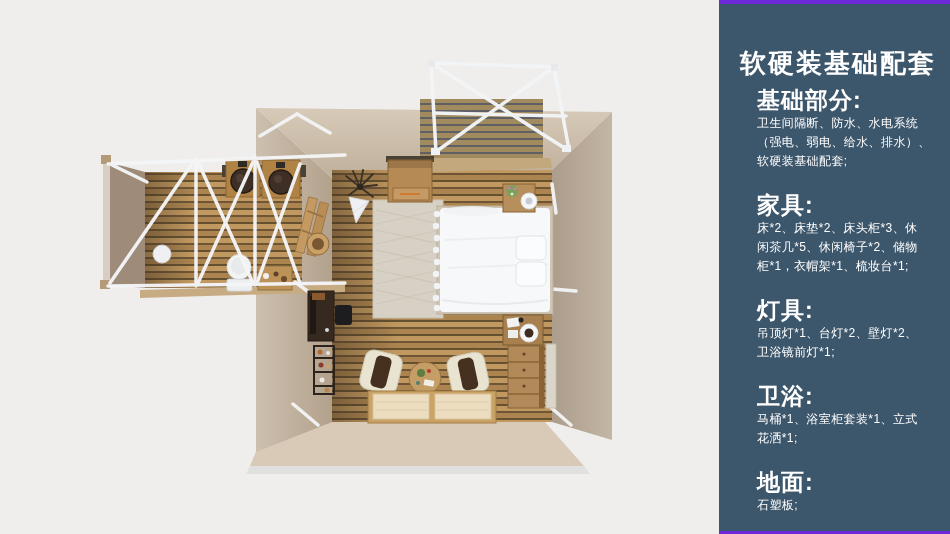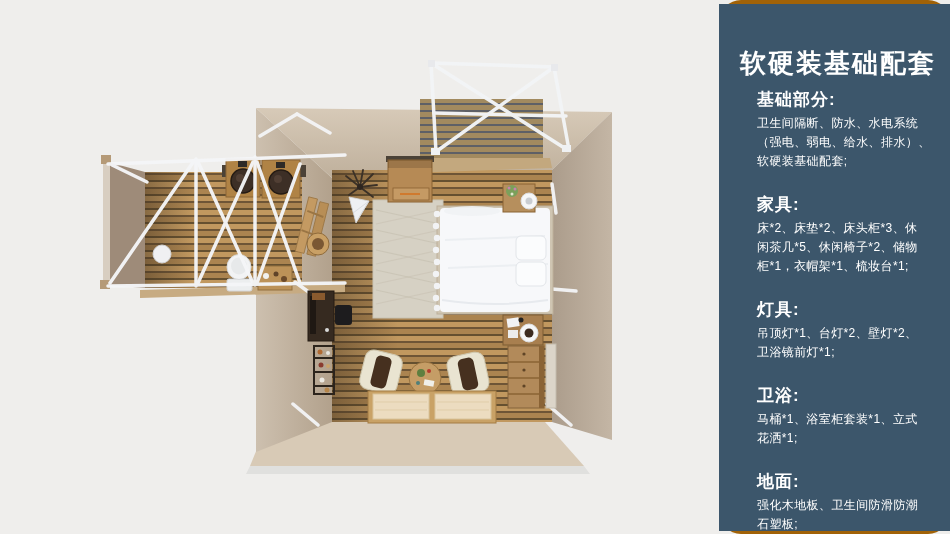--- a/index.html
+++ b/index.html
@@ -2,35 +2,35 @@
 <html><head>
 <meta charset="utf-8">
 <style>
   html,body{margin:0;padding:0;}
   body{
     width:950px;height:534px;position:relative;overflow:hidden;
     background:#efeeec;
     font-family:"Liberation Sans","DejaVu Sans",sans-serif;
   }
   .plan-wrap{position:absolute;left:0;top:0;width:719px;height:534px;}
-  .right-col{position:absolute;left:719px;top:0;width:231px;height:534px;background:#a16207;border-radius:22px;}
+  .right-col{position:absolute;left:719px;top:0;width:231px;height:534px;background:#6d28d9;}
   .sidebar{
     position:absolute;left:0;right:0;top:4px;bottom:3px;
     background:#3c566b;color:#ffffff;
     padding:42px 10px 0 21px;box-sizing:border-box;
   }
   .sb-title{
     font-size:26px;font-weight:bold;letter-spacing:2px;
     line-height:34px;margin:0 0 6px 0;white-space:nowrap;
   }
   .sb-sections{padding-left:17px;}
   .sb-section{margin-top:22px;}
   .sb-section:first-child{margin-top:8px;}
   .sb-heading{
-    font-size:17px;font-weight:bold;line-height:24px;
+    font-size:23px;font-weight:bold;line-height:24px;
     margin:0 0 2px 0;letter-spacing:1px;
   }
   .sb-line{
     font-size:12px;line-height:19px;letter-spacing:0.4px;
     white-space:nowrap;
   }
 </style>
 </head>
 <body>
 
@@ -321,19 +321,18 @@
       </div>
 
       <div class="sb-section">
         <div class="sb-heading">卫浴:</div>
         <div class="sb-line">马桶*1、浴室柜套装*1、立式</div>
         <div class="sb-line">花洒*1;</div>
       </div>
 
       <div class="sb-section">
         <div class="sb-heading">地面:</div>
-        <div class="sb-line">强化木地板、卫生间防滑防潮</div>
         <div class="sb-line">石塑板;</div>
       </div>
 
     </div>
   </div>
 </div>
 
 </body></html>

